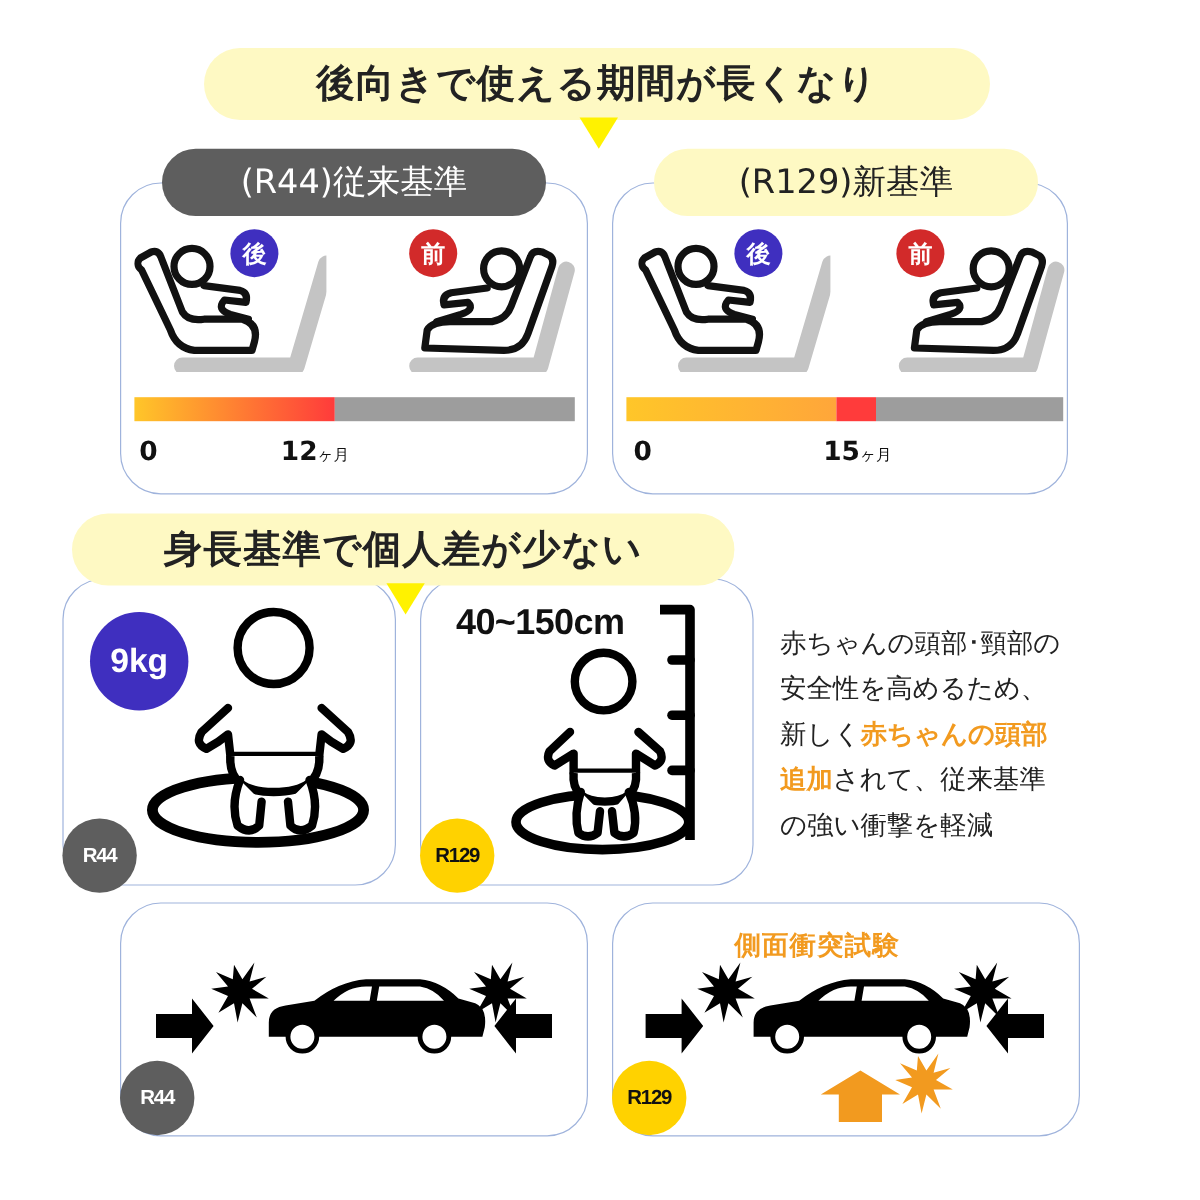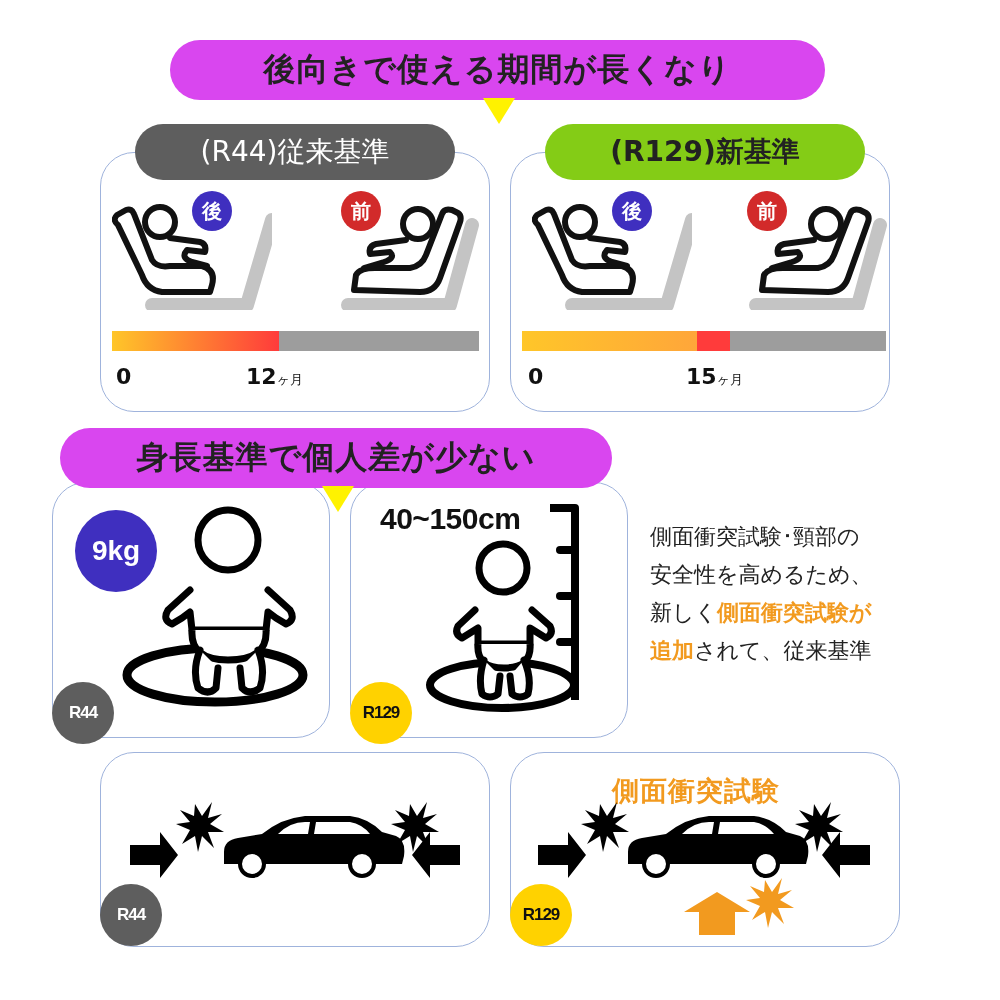--- a/index.html
+++ b/index.html
@@ -3,41 +3,41 @@
 <meta charset="utf-8">
 <style>
   * { box-sizing: border-box; margin: 0; padding: 0; }
   html, body { width: 1000px; height: 1000px; background: #ffffff; overflow: hidden; }
   body { position: relative; font-family: "DejaVu Sans", sans-serif; color: #1a1a1a; }
 
   .abs { position: absolute; }
 
   
   .bubble {
-    position: absolute; background: #d946ef; border-radius: 32px;
+    position: absolute; background: #fef9c3; border-radius: 32px;
     display: flex; align-items: center; justify-content: center;
     font-weight: bold; color: #222; letter-spacing: 1px; z-index: 3;
   }
   .bubble-tail {
     position: absolute; width: 0; height: 0;
     border-left: 16px solid transparent; border-right: 16px solid transparent;
     border-top: 26px solid #fff200; z-index: 3;
   }
 
   .card {
     position: absolute; border: 1.5px solid #9fb3dc; border-radius: 34px; background: #fff;
   }
 
   .pill {
     position: absolute; border-radius: 30px; height: 56px;
     display: flex; align-items: center; justify-content: center;
     font-size: 28px; z-index: 2;
   }
   .pill.dark { background: #5e5e5e; color: #fff; }
-  .pill.gold { background: #84cc16; color: #222; font-weight: bold; }
+  .pill.gold { background: #fef9c3; color: #222; }
 
   .circle-badge {
     position: absolute; border-radius: 50%;
     display: flex; align-items: center; justify-content: center;
     color: #fff; font-weight: bold; z-index: 2;
   }
 
   .bar { position: absolute; height: 20px; display: flex; }
   .bar > div { height: 100%; }
 
@@ -52,21 +52,21 @@
     display: flex; align-items: center; justify-content: center;
     font-weight: bold; font-size: 17px; font-family: "Liberation Sans", sans-serif;
     letter-spacing: -1px;
     text-align: center;
   }
   .std-badge.dark { background: #5e5e5e; color: #fff; }
   .std-badge.gold { background: #ffd200; color: #111; }
 
   .height-label { position: absolute; font-size: 30px; font-weight: bold; font-family: "Liberation Sans", sans-serif; color: #111; letter-spacing: -0.5px; }
 
-  .side-title { position: absolute; color: #f29a1f; font-size: 27px; font-weight: bold; letter-spacing: 1px; }
+  .side-title { position: absolute; color: #f29a1f; font-size: 22px; font-weight: bold; letter-spacing: 1px; }
 </style>
 </head>
 <body>
 
 <div class="bubble" style="left:170px; top:40px; width:655px; height:60px; font-size:32px;">
   <span>後向きで使える期間が長くなり</span>
 </div>
 <div class="bubble-tail" style="left:483px; top:98px;"></div>
 
 <div class="card" style="left:100px; top:152px; width:390px; height:260px;"></div>
@@ -94,21 +94,21 @@
   <span>前</span>
 </div>
 
 <div class="bar" style="left:112px; top:331px; width:367px;">
   <div style="width:167px; background:linear-gradient(90deg,#ffc629,#ff3b3b);"></div>
   <div style="flex:1; background:#9d9d9d;"></div>
 </div>
 <div class="tick-label" style="left:116px; top:364px;">
   <span>0</span>
 </div>
-<div class="tick-label" style="left:246px; top:364px;">
+<div class="tick-label" style="left:234px; top:364px;">
   <span>12</span><small>ヶ月</small>
 </div>
 
 <div class="card" style="left:510px; top:152px; width:380px; height:260px;"></div>
 <div class="pill gold" style="left:545px; top:124px; width:320px;">
   <span>(R129)新基準</span>
 </div>
 
 <svg class="abs" style="left:532px; top:200px;" width="160" height="110" viewBox="0 0 160 110">
   <path d="M40 105 L135 105 L160 20" stroke="#c4c4c4" stroke-width="14" fill="none" stroke-linecap="round" stroke-linejoin="round"></path>
@@ -175,24 +175,25 @@
   <circle cx="83" cy="68" r="24" stroke="#000" stroke-width="7" fill="#fff"></circle>
   <path d="M55 110 L38 126 Q34 134 42 138 L58 128 L58 144 L110 144 L110 128 L126 138 Q134 134 130 126 L112 110" stroke="#000" stroke-width="7" fill="#fff" stroke-linejoin="round" stroke-linecap="round"></path>
   <path d="M58 144 Q56 168 84 168 Q112 168 110 144" stroke="#000" stroke-width="7" fill="#fff"></path>
   <path d="M64 160 Q58 178 62 194 Q70 200 78 194 L80 176 M90 176 L92 194 Q100 200 108 194 Q112 178 104 160" stroke="#000" stroke-width="7" fill="#fff" stroke-linejoin="round" stroke-linecap="round"></path>
 </svg>
 <div class="std-badge gold" style="left:350px; top:682px;">
   <span>R129</span>
 </div>
 
 <div class="desc" style="left:650px; top:518px; width:330px;">
-  <div>側面衝突試験･頸部の</div>
+  <div>赤ちゃんの頭部･頸部の</div>
   <div>安全性を高めるため、</div>
-  <div><span>新しく</span><span class="hl">側面衝突試験が</span></div>
+  <div><span>新しく</span><span class="hl">赤ちゃんの頭部</span></div>
   <div><span class="hl">追加</span><span>されて、従来基準</span></div>
+  <div>の強い衝撃を軽減</div>
 </div>
 
 <div class="card" style="left:100px; top:752px; width:390px; height:195px;"></div>
 <svg class="abs" style="left:100px; top:752px;" width="390" height="195" viewBox="0 0 390 195">
   <g>
       <polygon points="30,93 60,93 60,80 78,103 60,126 60,113 30,113" fill="#000"></polygon>
     </g>
   <g>
       <polygon points="95,52 102,64 112,50 108,66 122,62 110,72 124,80 108,80 114,96 102,84 98,100 95,84 82,92 90,78 76,72 90,70 80,58 94,64" fill="#000"></polygon>
     </g>

